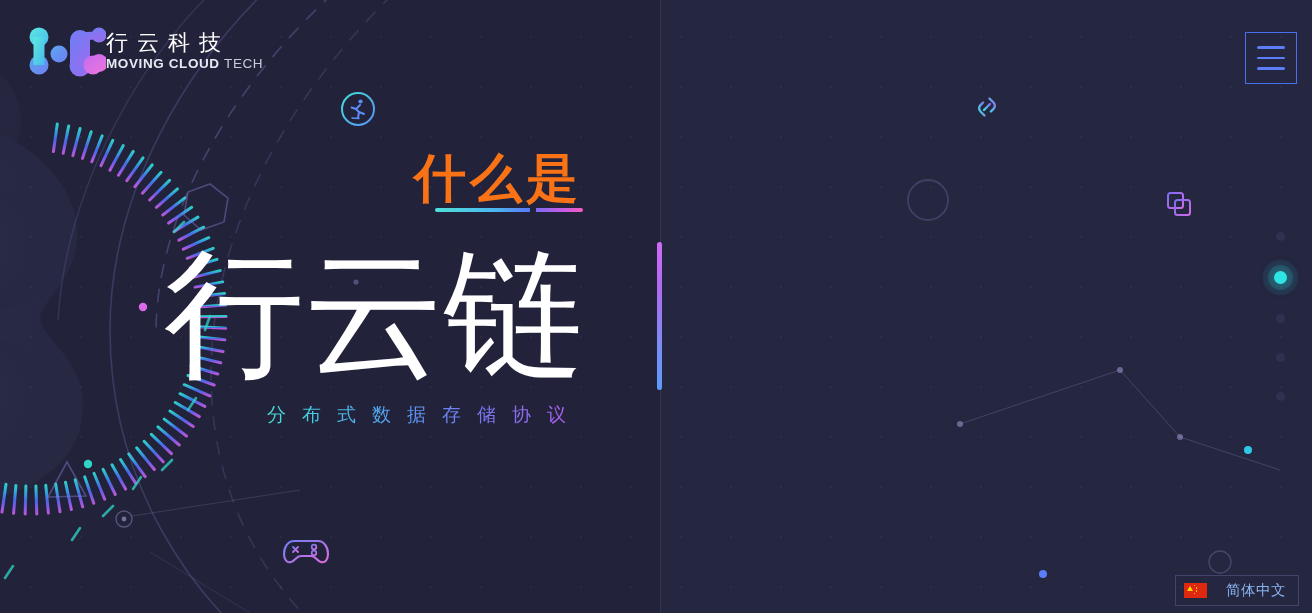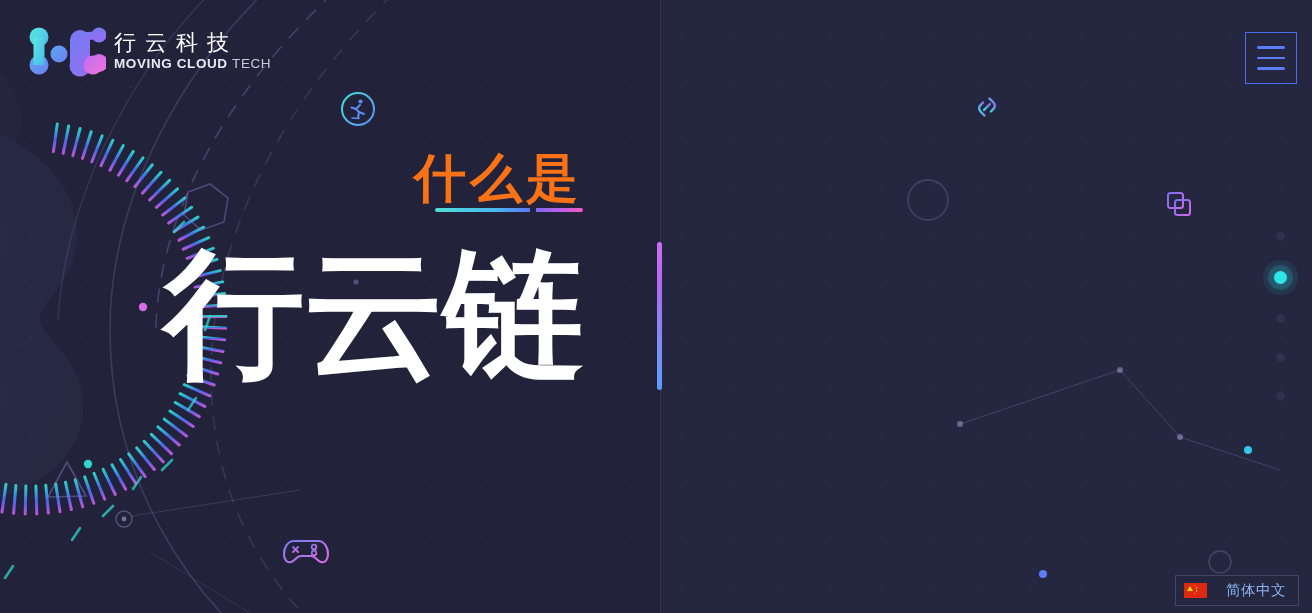--- a/index.html
+++ b/index.html
@@ -43,21 +43,21 @@
     position:absolute; left:657px; top:242px; width:5px; height:148px;
     border-radius:3px;
     background:linear-gradient(180deg,#d06bf5 0%,#b06bf0 30%,#7b8cf5 70%,#5b9bfd 100%);
     z-index:7;
   }
   
   .deco { position:absolute; inset:0; pointer-events:none; }
   
   .logo-wrap {
     position:absolute; left:28px; top:25px;
-    display:flex; align-items:center; gap:8px;
+    display:flex; align-items:center; gap:0;
     z-index:10;
   }
   .logo-mark { width:78px; height:52px; display:block; }
   .logo-text { display:flex; flex-direction:column; gap:1px; }
   .logo-cn {
     font-size:22px; color:#ffffff; letter-spacing:9px;
     font-weight:400; line-height:1.15;
   }
   .logo-en {
     font-size:13.5px; color:#e8e9f2; letter-spacing:0.6px;
@@ -77,21 +77,21 @@
   .hero-eyebrow-rule {
     position:absolute; right:57px; top:208px;
     width:148px; height:4px; border-radius:2px;
     background:linear-gradient(90deg,#4fe0d8 0%,#4bb8ef 40%,#5a7df6 62%,
                #5a7df6 64%, transparent 64%, transparent 68%,
                #7b6bf2 68%, #c25ce8 85%, #f25cc0 100%);
   }
   .hero-title {
     position:absolute; right:56px; top:230px;
     font-size:140px; color:#ffffff; letter-spacing:0px;
-    font-weight:700; line-height:1.2;
+    font-weight:400; line-height:1.2;
     white-space:nowrap;
   }
   .hero-sub {
     position:absolute; right:58px; top:402px;
     font-size:19px; letter-spacing:16px; font-weight:500;
     background:linear-gradient(90deg,#49e1d4 0%,#45c6e8 18%,#5a9cf2 42%,
                #6f7ef3 62%, #8f6cf0 80%, #b05ce8 100%);
     -webkit-background-clip:text; background-clip:text;
     -webkit-text-fill-color:transparent; color:transparent;
   }
@@ -362,20 +362,21 @@
                L31 28 C 36 28, 37 33, 41 34 C 45 35, 48 32, 48 26 C 48 19, 44 13, 38 13 Z" fill="none" stroke="url(#pg)" stroke-width="2.1" stroke-linejoin="round"></path>
       <path d="M13 19 L18 24 M18 19 L13 24" stroke="url(#pg)" stroke-width="1.8" stroke-linecap="round"></path>
       <circle cx="34" cy="19" r="2.3" fill="none" stroke="url(#pg)" stroke-width="1.7"></circle>
       <circle cx="34" cy="25" r="2.3" fill="none" stroke="url(#pg)" stroke-width="1.7"></circle>
     </svg>
 
     <div class="hero">
       <div class="hero-eyebrow">什么是</div>
       <div class="hero-eyebrow-rule"></div>
       <div class="hero-title">行云链</div>
+      <div class="hero-sub">分布式数据存储协议</div>
     </div>
   </div>
 
   <div class="right-panel">
     <svg class="deco" width="652" height="613" viewBox="0 0 652 613">
       <circle cx="268" cy="200" r="20" fill="none" stroke="rgba(130,125,190,0.30)" stroke-width="1.8"></circle>
       <polyline points="300,424 460,370 520,437 620,470" fill="none" stroke="rgba(150,145,200,0.28)" stroke-width="1"></polyline>
       <circle cx="300" cy="424" r="3" fill="rgba(160,155,210,0.55)"></circle>
       <circle cx="460" cy="370" r="3" fill="rgba(160,155,210,0.55)"></circle>
       <circle cx="520" cy="437" r="3" fill="rgba(160,155,210,0.55)"></circle>

